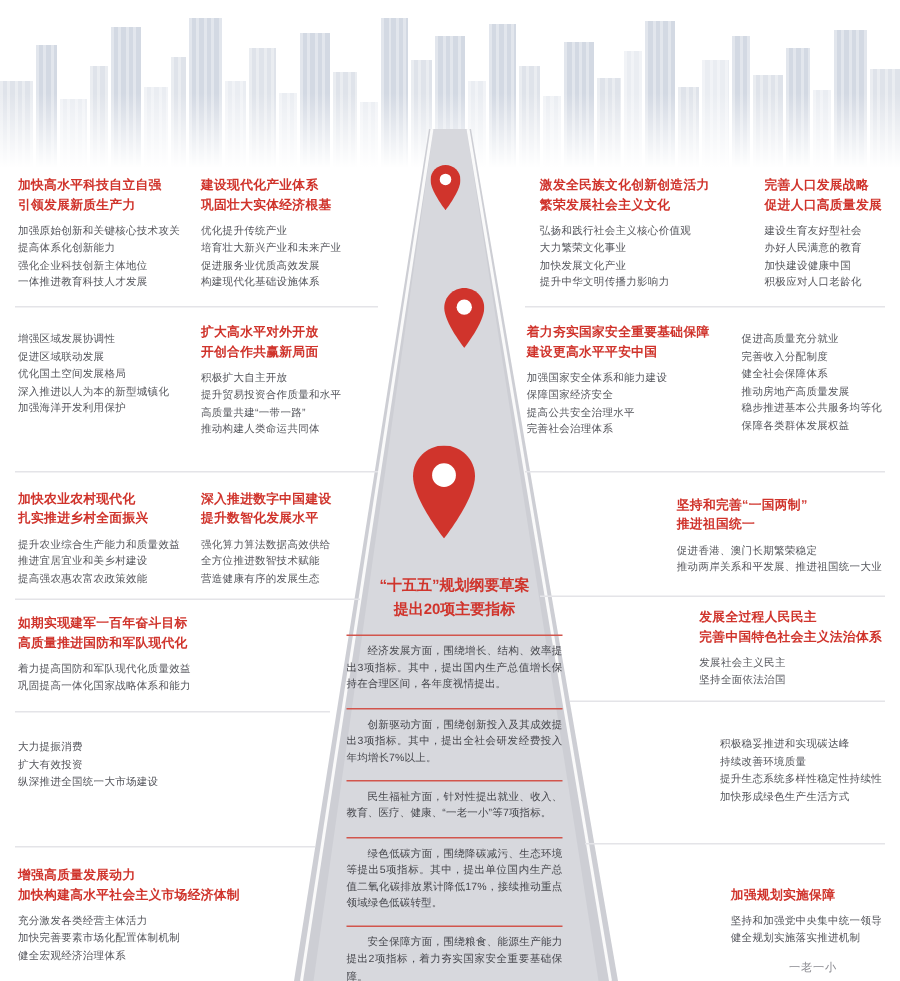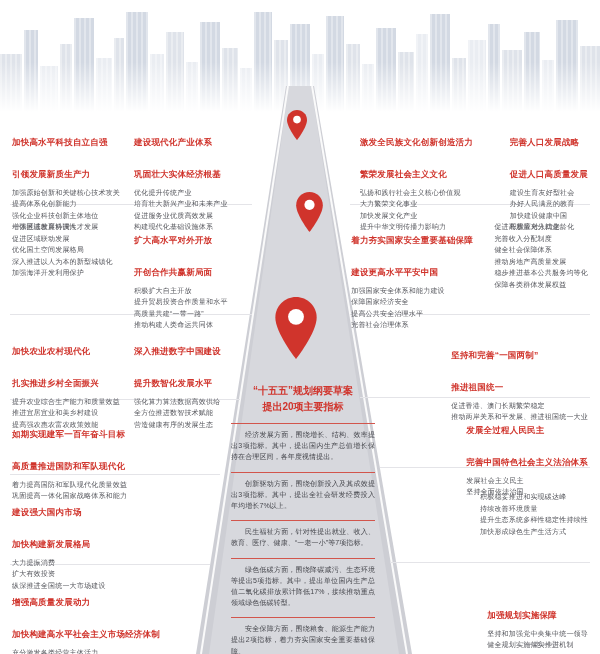--- a/index.html
+++ b/index.html
@@ -12,21 +12,21 @@
   #skyline .bld{
     position:absolute;bottom:0;
     background-image:repeating-linear-gradient(to right,rgba(255,255,255,.35) 0 2px,transparent 2px 5px);
   }
   #sky-fade{position:absolute;left:0;top:62px;width:600px;height:50px;
     background:linear-gradient(to bottom,rgba(255,255,255,0),#ffffff);}
   
   #road{position:absolute;left:0;top:0;}
   
   .block{position:absolute;}
-  .block .bt div{font-size:8.5px;font-weight:bold;color:#d0342c;line-height:1.5;letter-spacing:.2px;margin-top:19px;}
+  .block .bt div{font-size:8.5px;font-weight:bold;color:#d0342c;line-height:1.5;letter-spacing:.2px;}
   .block .bi{margin-top:6px;}
   .block .bi div{font-size:7px;color:#55565c;line-height:1.65;letter-spacing:.2px;}
   .block.r{text-align:left;}
   
   .hr{position:absolute;height:1px;background:#e4e4e8;}
   
   #center{position:absolute;left:231px;top:383px;width:144px;}
   #center .ct{font-size:10px;font-weight:bold;color:#d0342c;text-align:center;line-height:1.55;}
   #center .cp div{
     font-size:7px;color:#46474d;line-height:1.6;text-align:justify;text-indent:2em;
@@ -180,24 +180,20 @@
   <div class="bt">
       <div>如期实现建军一百年奋斗目标</div>
       <div>高质量推进国防和军队现代化</div>
     </div>
   <div class="bi">
       <div>着力提高国防和军队现代化质量效益</div>
       <div>巩固提高一体化国家战略体系和能力</div>
     </div>
 </div>
 <div class="block" style="left:12px;top:487px">
-  <div class="bt">
-      <div>建设强大国内市场</div>
-      <div>加快构建新发展格局</div>
-    </div>
   <div class="bi">
       <div>大力提振消费</div>
       <div>扩大有效投资</div>
       <div>纵深推进全国统一大市场建设</div>
     </div>
 </div>
 <div class="block" style="left:12px;top:577px">
   <div class="bt">
       <div>增强高质量发展动力</div>
       <div>加快构建高水平社会主义市场经济体制</div>

